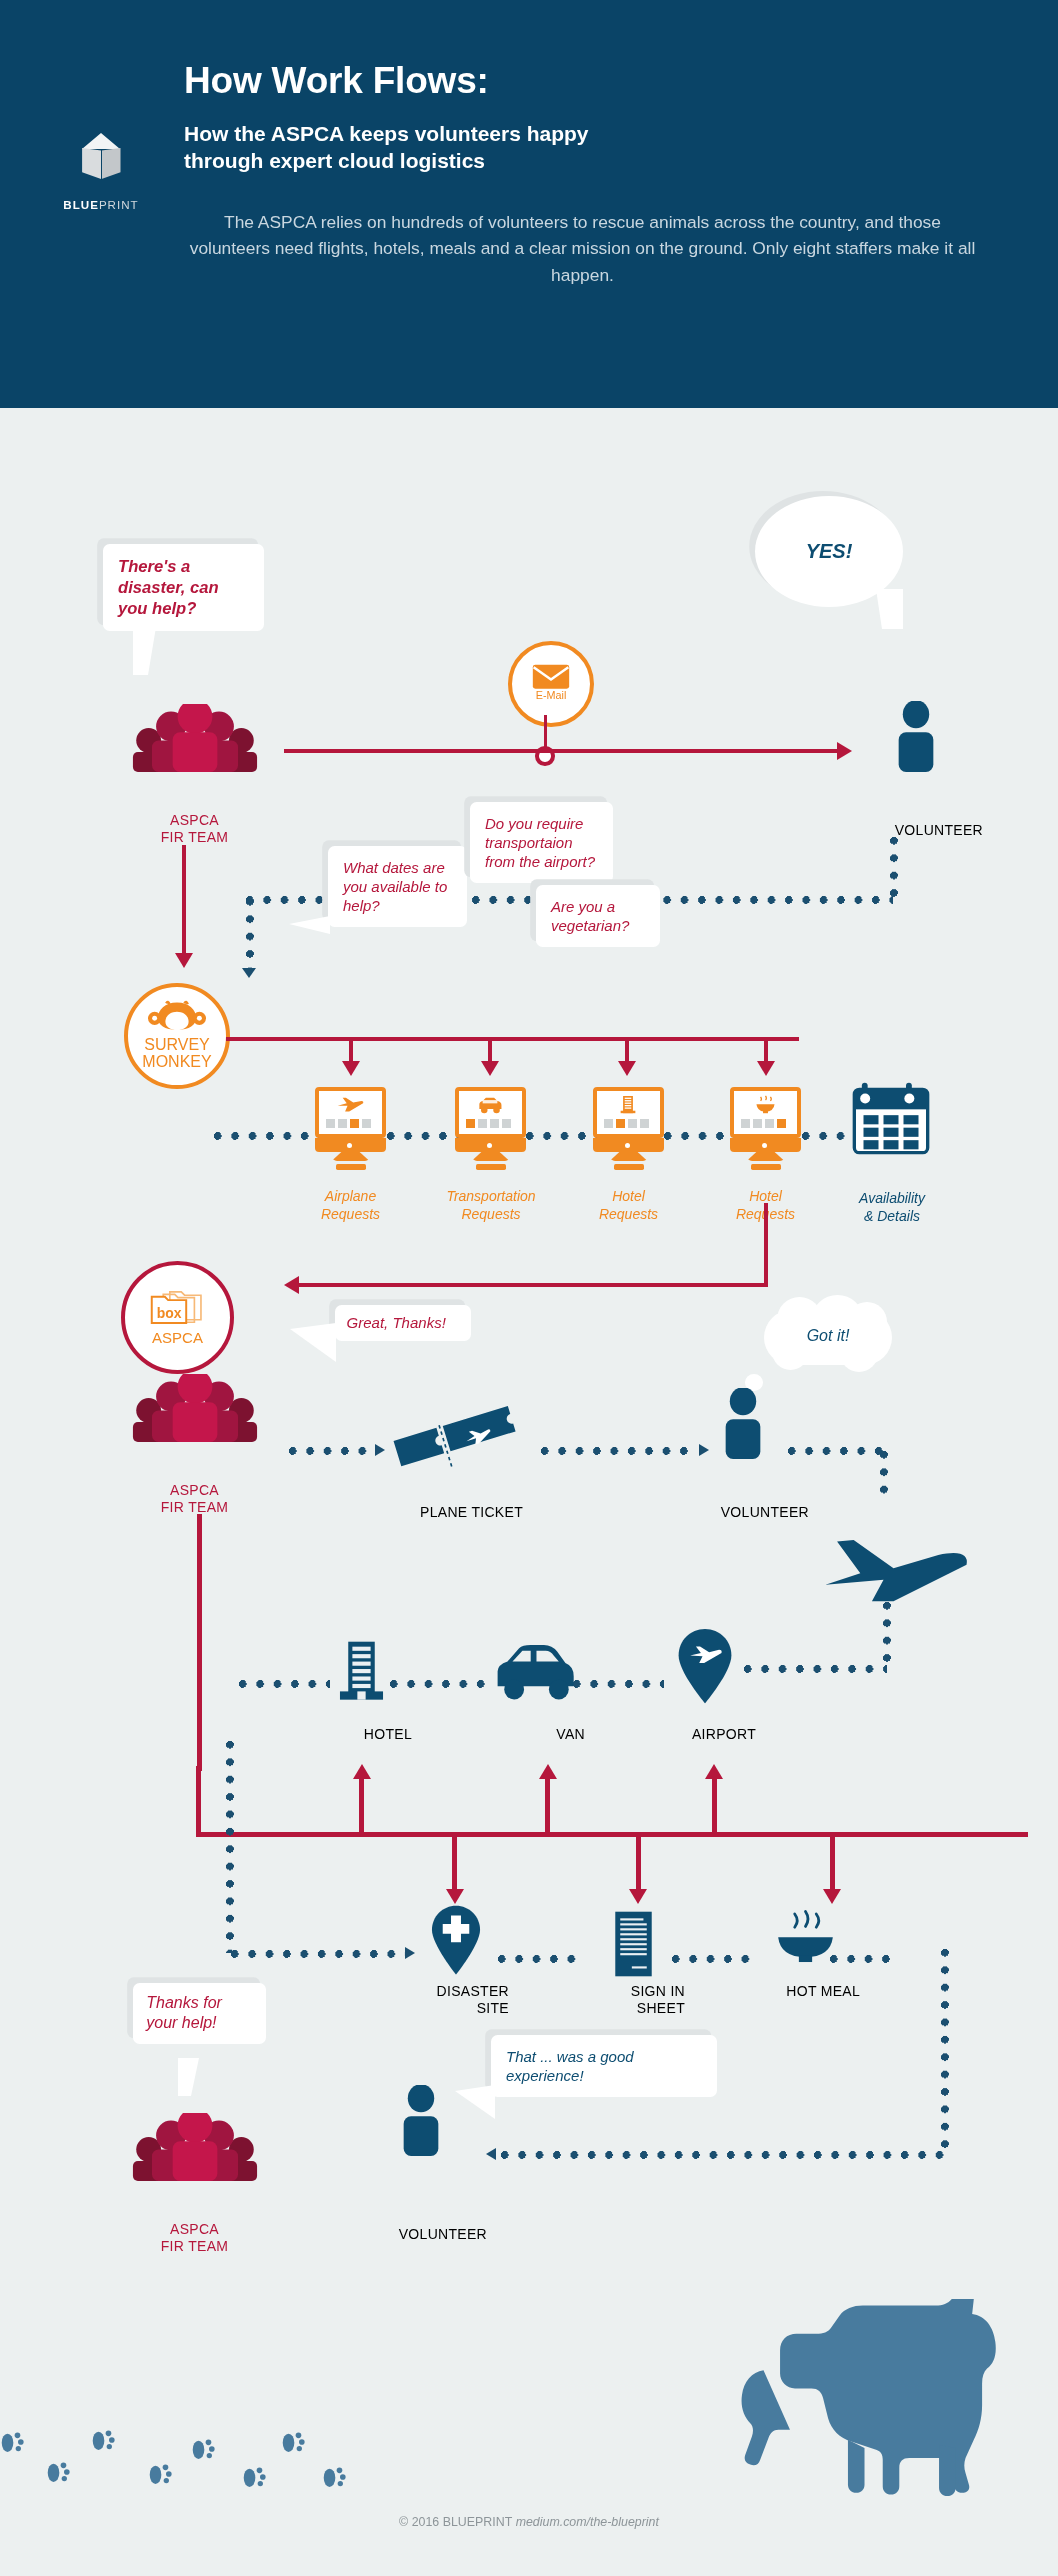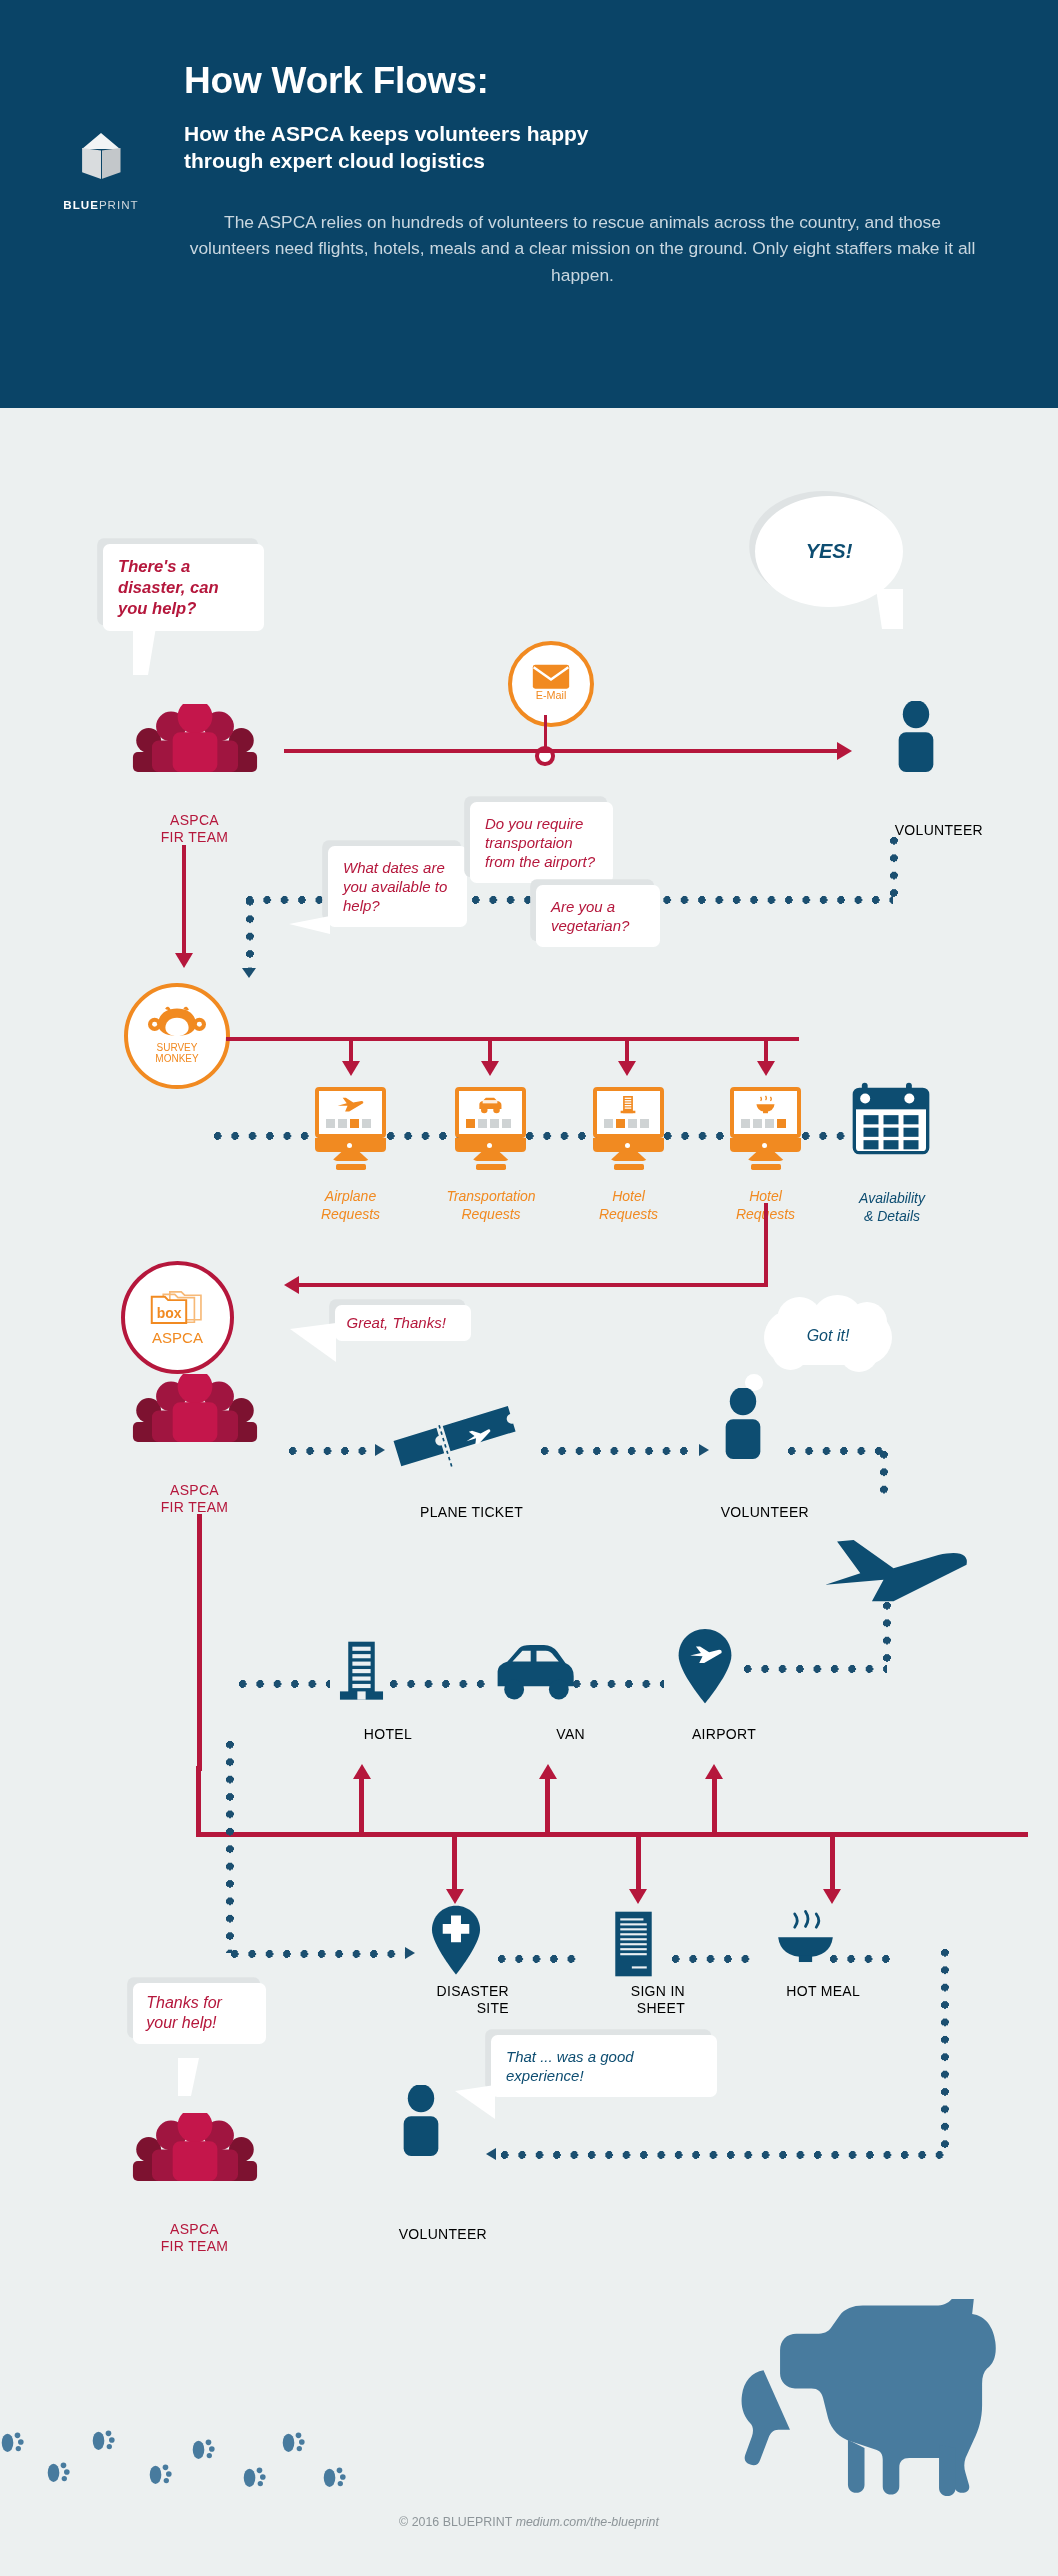--- a/index.html
+++ b/index.html
@@ -177,21 +177,21 @@
   <svg width="58" height="35" viewBox="0 0 70 42" style="margin-top:-1.7px;">
     <path d="M22 4 Q24 0 26 5" stroke="#f18a21" stroke-width="3" fill="none"></path>
     <path d="M44 4 Q46 0 48 5" stroke="#f18a21" stroke-width="3" fill="none"></path>
     <path d="M35 3 C50 3 58 12 58 22 C58 30 50 36 35 36 C20 36 12 30 12 22 C12 12 20 3 35 3 Z" fill="#f18a21"></path>
     <path d="M35 14 C44 14 49 20 49 26 C49 32 43 36 35 36 C27 36 21 32 21 26 C21 20 26 14 35 14 Z" fill="#fff"></path>
     <circle cx="8" cy="22" r="8" fill="#f18a21"></circle>
       <circle cx="8" cy="22" r="3" fill="#fff"></circle>
     <circle cx="62" cy="22" r="8" fill="#f18a21"></circle>
       <circle cx="62" cy="22" r="3" fill="#fff"></circle>
   </svg>
-  <div class="badge-cap" style="font-size:10px;margin-top:2.5px;">
+  <div class="badge-cap" style="font-size:16px;margin-top:2.5px;">
     <div>SURVEY</div>
     <div>MONKEY</div>
   </div>
 </div>
 
 <div class="cl" style="left:226px;top:1037px;width:573px;height:4.1px;"></div>
 <div class="cl" style="left:349px;top:1037px;width:4.1px;height:33px;"></div>
 <div class="car-d" style="left:342px;top:1061px;"></div>
 <div class="cl" style="left:488px;top:1037px;width:4.1px;height:33px;"></div>
 <div class="car-d" style="left:481px;top:1061px;"></div>

